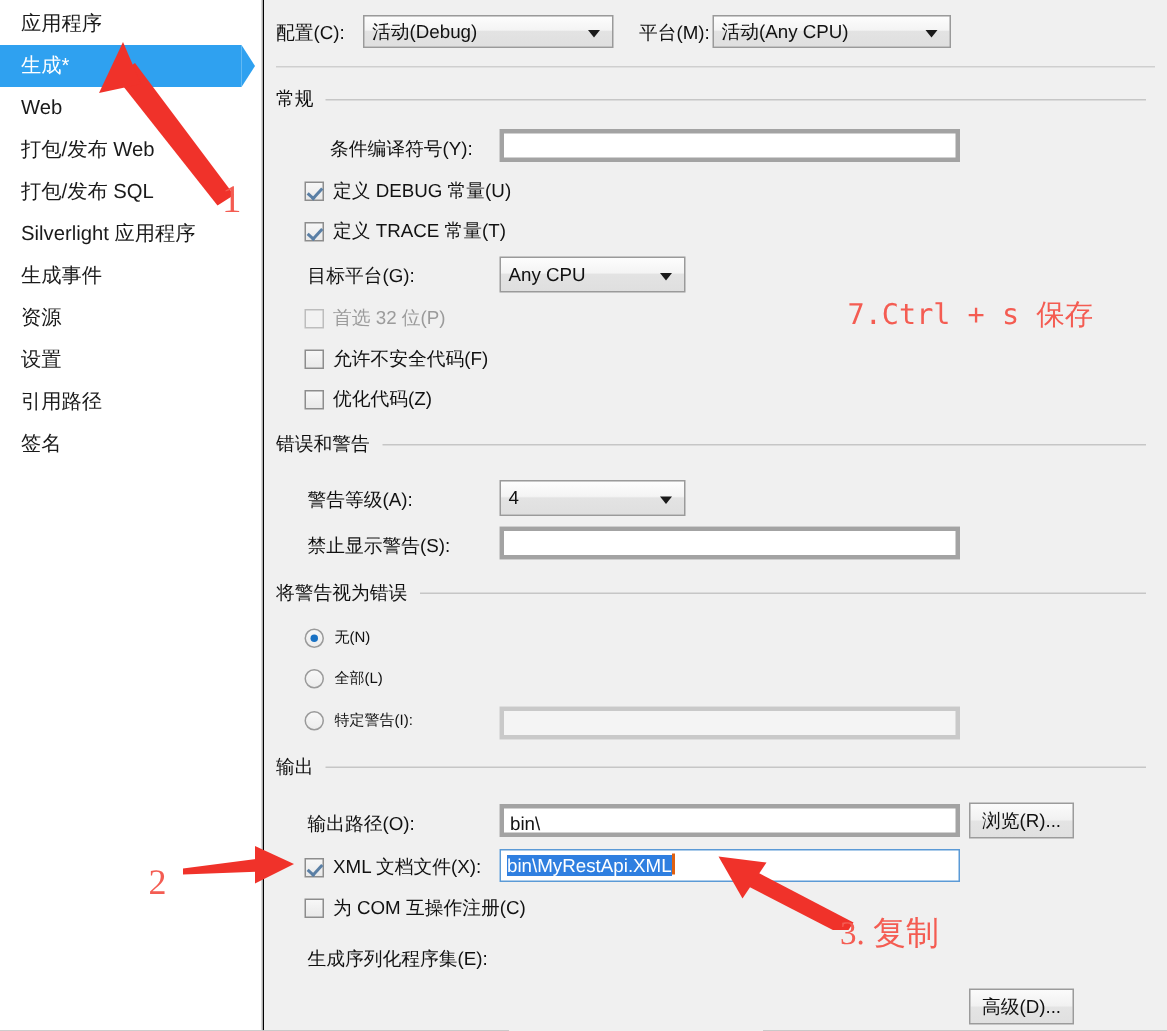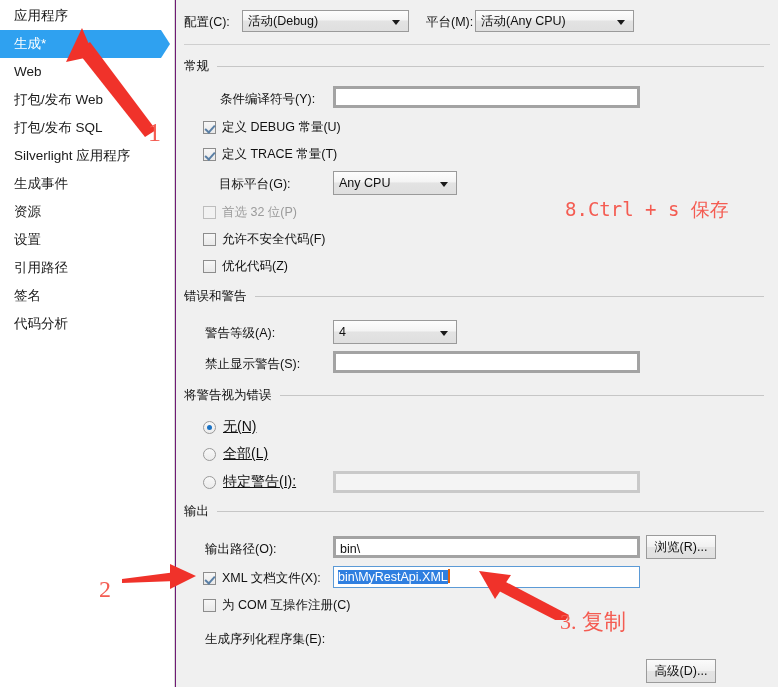--- a/index.html
+++ b/index.html
@@ -7,21 +7,21 @@
     margin: 0; padding: 0;
     width: 778px; height: 687px;
     overflow: hidden;
     background: #ffffff;
     font-family: "Liberation Sans", "DejaVu Sans", sans-serif;
   }
 
   #root {
     position: relative;
     width: 778px; height: 687px;
-    background: #701a75;
+    background: #000000;
   }
 
   
   #sidebar {
     position: absolute;
     left: 0; top: 0;
     width: 175px; height: 687px;
     background: #ffffff;
     border-right: 1px solid #d8d8d8;
     padding-top: 2px;
@@ -183,21 +183,21 @@
     flex: none;
   }
   .radio.on::after {
     content: "";
     position: absolute;
     left: 3px; top: 3px;
     width: 5px; height: 5px;
     border-radius: 50%;
     background: #1a72c4;
   }
-  .rd-row .rl { font-size: 14px; color: #111; text-decoration: underline; }
+  .rd-row .rl { font-size: 10px; color: #111; }
 
   
   .anno {
     position: absolute;
     color: #f45c52;
     font-family: "Liberation Serif", "DejaVu Serif", serif;
     white-space: nowrap;
   }
   .arrow-svg { position: absolute; pointer-events: none; }
 
@@ -244,23 +244,20 @@
       <span>资源</span>
     </div>
     <div class="side-item">
       <span>设置</span>
     </div>
     <div class="side-item">
       <span>引用路径</span>
     </div>
     <div class="side-item">
       <span>签名</span>
-    </div>
-    <div class="side-item">
-      <span>代码分析</span>
     </div>
   </div>
 
   <div id="content">
 
     <div id="config-row">
       <span class="lbl" style="position:absolute; left:8px; top:6px;">配置(C):</span>
       <div class="combo" style="position:absolute; left:66px; top:2px; width:167px;">
         <span>活动(Debug)</span>
         <span class="arrow"></span>
@@ -287,21 +284,21 @@
     <div class="cb-row" style="left:27px; top:119px;">
       <span class="cbox checked"></span>
       <span class="cl">定义 DEBUG 常量(U)</span>
     </div>
 
     <div class="cb-row" style="left:27px; top:146px;">
       <span class="cbox checked"></span>
       <span class="cl">定义 TRACE 常量(T)</span>
     </div>
 
-    <span class="lbl" style="position:absolute; left:43px; top:176px;">目标平台(G):</span>
+    <span class="lbl" style="position:absolute; left:29px; top:176px;">目标平台(G):</span>
     <div class="combo" style="position:absolute; left:157px; top:171px; width:124px; height:24px; line-height:22px;">
       <span>Any CPU</span>
       <span class="arrow" style="top:10px;"></span>
     </div>
 
     <div class="cb-row disabled" style="left:27px; top:204px;">
       <span class="cbox"></span>
       <span class="cl">首选 32 位(P)</span>
     </div>
 
@@ -404,15 +401,15 @@
   <div class="anno" style="left:99px; top:576px; font-size:24px;">2</div>
 
   <svg class="arrow-svg" style="left:466px; top:565px;" width="110" height="55">
     <g fill="#f0322a">
       <path d="M 103 50 L 38 16 L 33 26 L 97 59 Z"></path>
       <path d="M 13 6 L 45 10 L 29 34 Z"></path>
     </g>
   </svg>
   <div class="anno" style="left:560px; top:607px; font-size:22px;">3. 复制</div>
 
-  <div class="anno" style="left:565px; top:197px; font-size:19px; font-family:'DejaVu Sans Mono', monospace;">8.Ctrl + s 保存</div>
+  <div class="anno" style="left:565px; top:197px; font-size:19px; font-family:'DejaVu Sans Mono', monospace;">7.Ctrl + s 保存</div>
 
 </div>
 
 </body></html>

